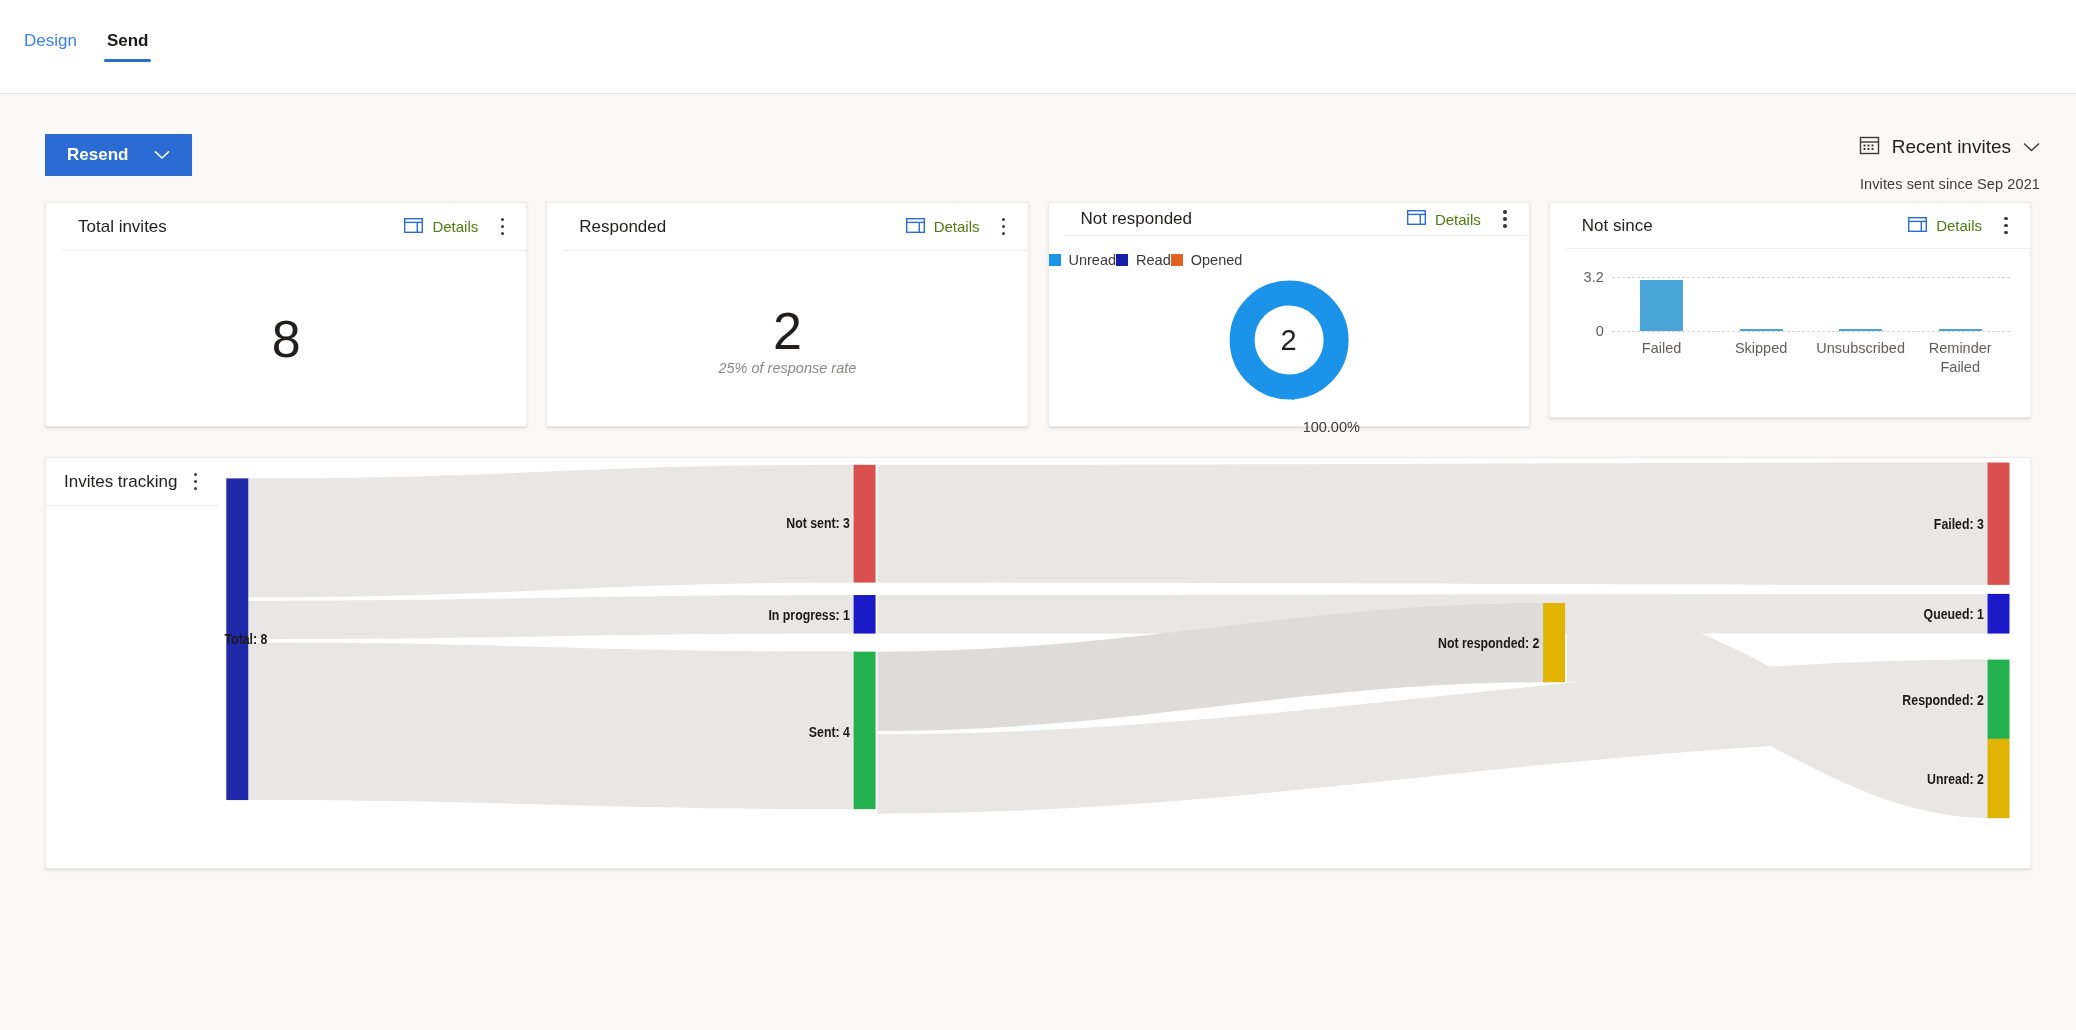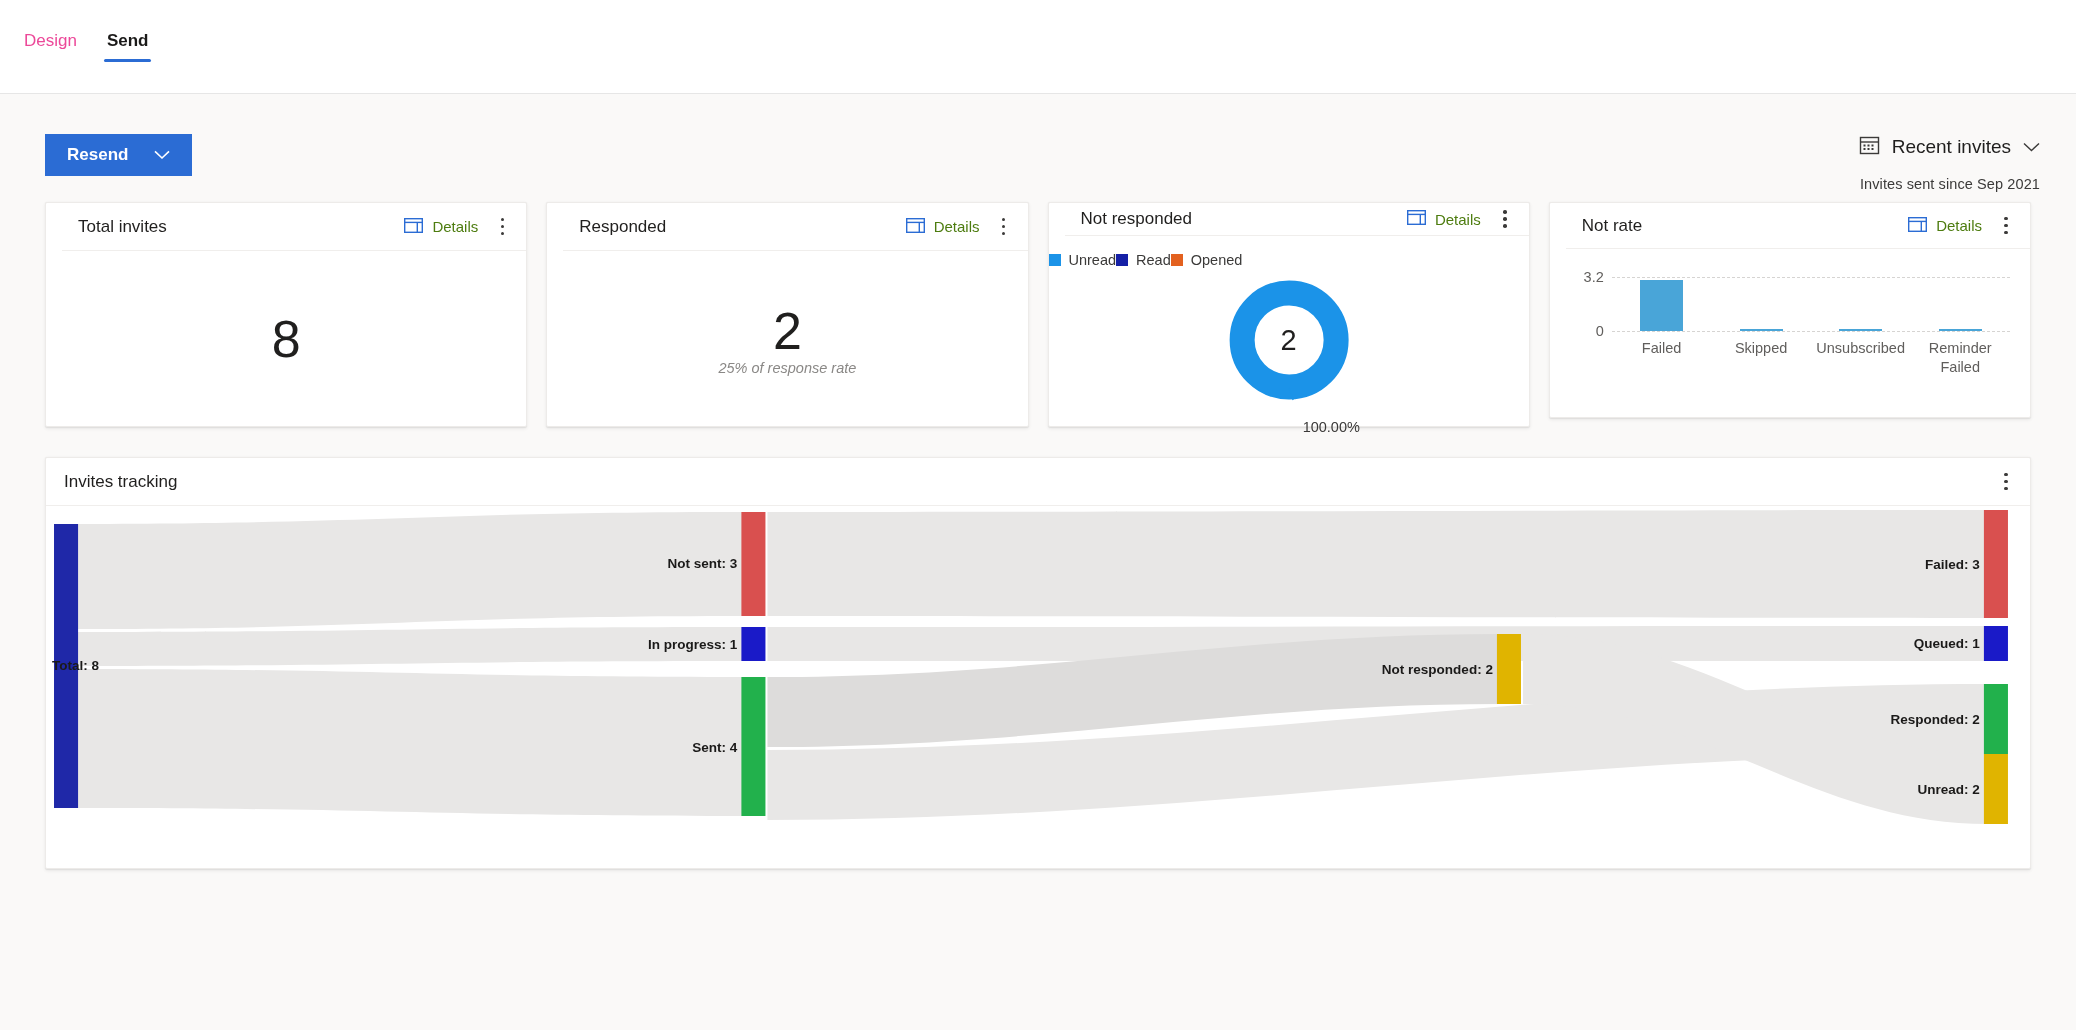--- a/index.html
+++ b/index.html
@@ -18,21 +18,21 @@
     border-bottom: 1px solid #e6e6e6;
     position: relative;
   }
   .page-title {
     font-size: 28px; font-weight: 400; color: #1b1a19;
     letter-spacing: .2px; line-height: 34px;
     padding-left: 4px;
   }
   .tabs { display: flex; gap: 18px; margin-top: 14px; padding-left: 4px; }
   .tab {
-    font-size: 17px; color: #ec4899; padding: 2px 6px 10px 6px;
+    font-size: 17px; color: #3b82f6; padding: 2px 6px 10px 6px;
     cursor: pointer; position: relative; line-height: 22px;
   }
   .tab.active { color: #1b1a19; font-weight: 700; }
   .tab.active::after {
     content: ""; position: absolute; left: 3px; right: 3px; bottom: 0;
     height: 3px; background: #2b6cd4; border-radius: 2px;
   }
 
   
   .body-area {
@@ -136,21 +136,21 @@
   .bc-labels {
     position: absolute; left: 48px; right: 6px; top: 72px;
     display: flex; font-size: 14.5px; color: #605e5c;
   }
   .bc-labels span { flex: 1 1 0; text-align: center; line-height: 19px; }
 
   
   .sankey-panel {
     background: #ffffff; border: 1px solid #edebe9; border-radius: 2px;
     box-shadow: 0 1.6px 3.6px rgba(0,0,0,.07), 0 .3px .9px rgba(0,0,0,.06);
-    margin: 30px 17px 0 17px; height: 412px; display: flex; flex-direction: column;
+    margin: 30px 17px 0 17px; height: 412px; display: flex; flex-direction: row;
   }
   .sankey-hd {
     height: 48px; display: flex; align-items: center;
     padding: 0 10px 0 18px; border-bottom: 1px solid #f0eeec;
   }
   .sankey-title { font-size: 17px; color: #201f1e; flex: 1; }
   .sankey-body { flex: 1; position: relative; overflow: hidden; }
   .sankey-svg { display: block; width: 100%; height: 100%; }
   .sk-label {
     font-family: "Liberation Sans", sans-serif;
@@ -301,21 +301,21 @@
             <path d="M100 112 L104 124" stroke="#1b93e8" stroke-width="1.3" fill="none"></path>
           </svg>
           <div class="donut-center">2</div>
           <div class="donut-pct">100.00%</div>
         </div>
       </div>
     </div>
 
     <div class="card" style="height:216px">
       <div class="card-hd">
-        <div class="card-title">Not rate</div>
+        <div class="card-title">Not since</div>
         <div class="details-btn">
           <span>
             <svg width="19" height="15" viewBox="0 0 19 15">
               <rect x="0.7" y="0.7" width="17.6" height="13.6" fill="none" stroke="#2b6cd4" stroke-width="1.4"></rect>
               <line x1="0.7" y1="4.4" x2="18.3" y2="4.4" stroke="#2b6cd4" stroke-width="1.4"></line>
               <line x1="13.3" y1="4.4" x2="13.3" y2="14.3" stroke="#2b6cd4" stroke-width="1.4"></line>
             </svg>
           </span>
           <span>Details</span>
         </div>

